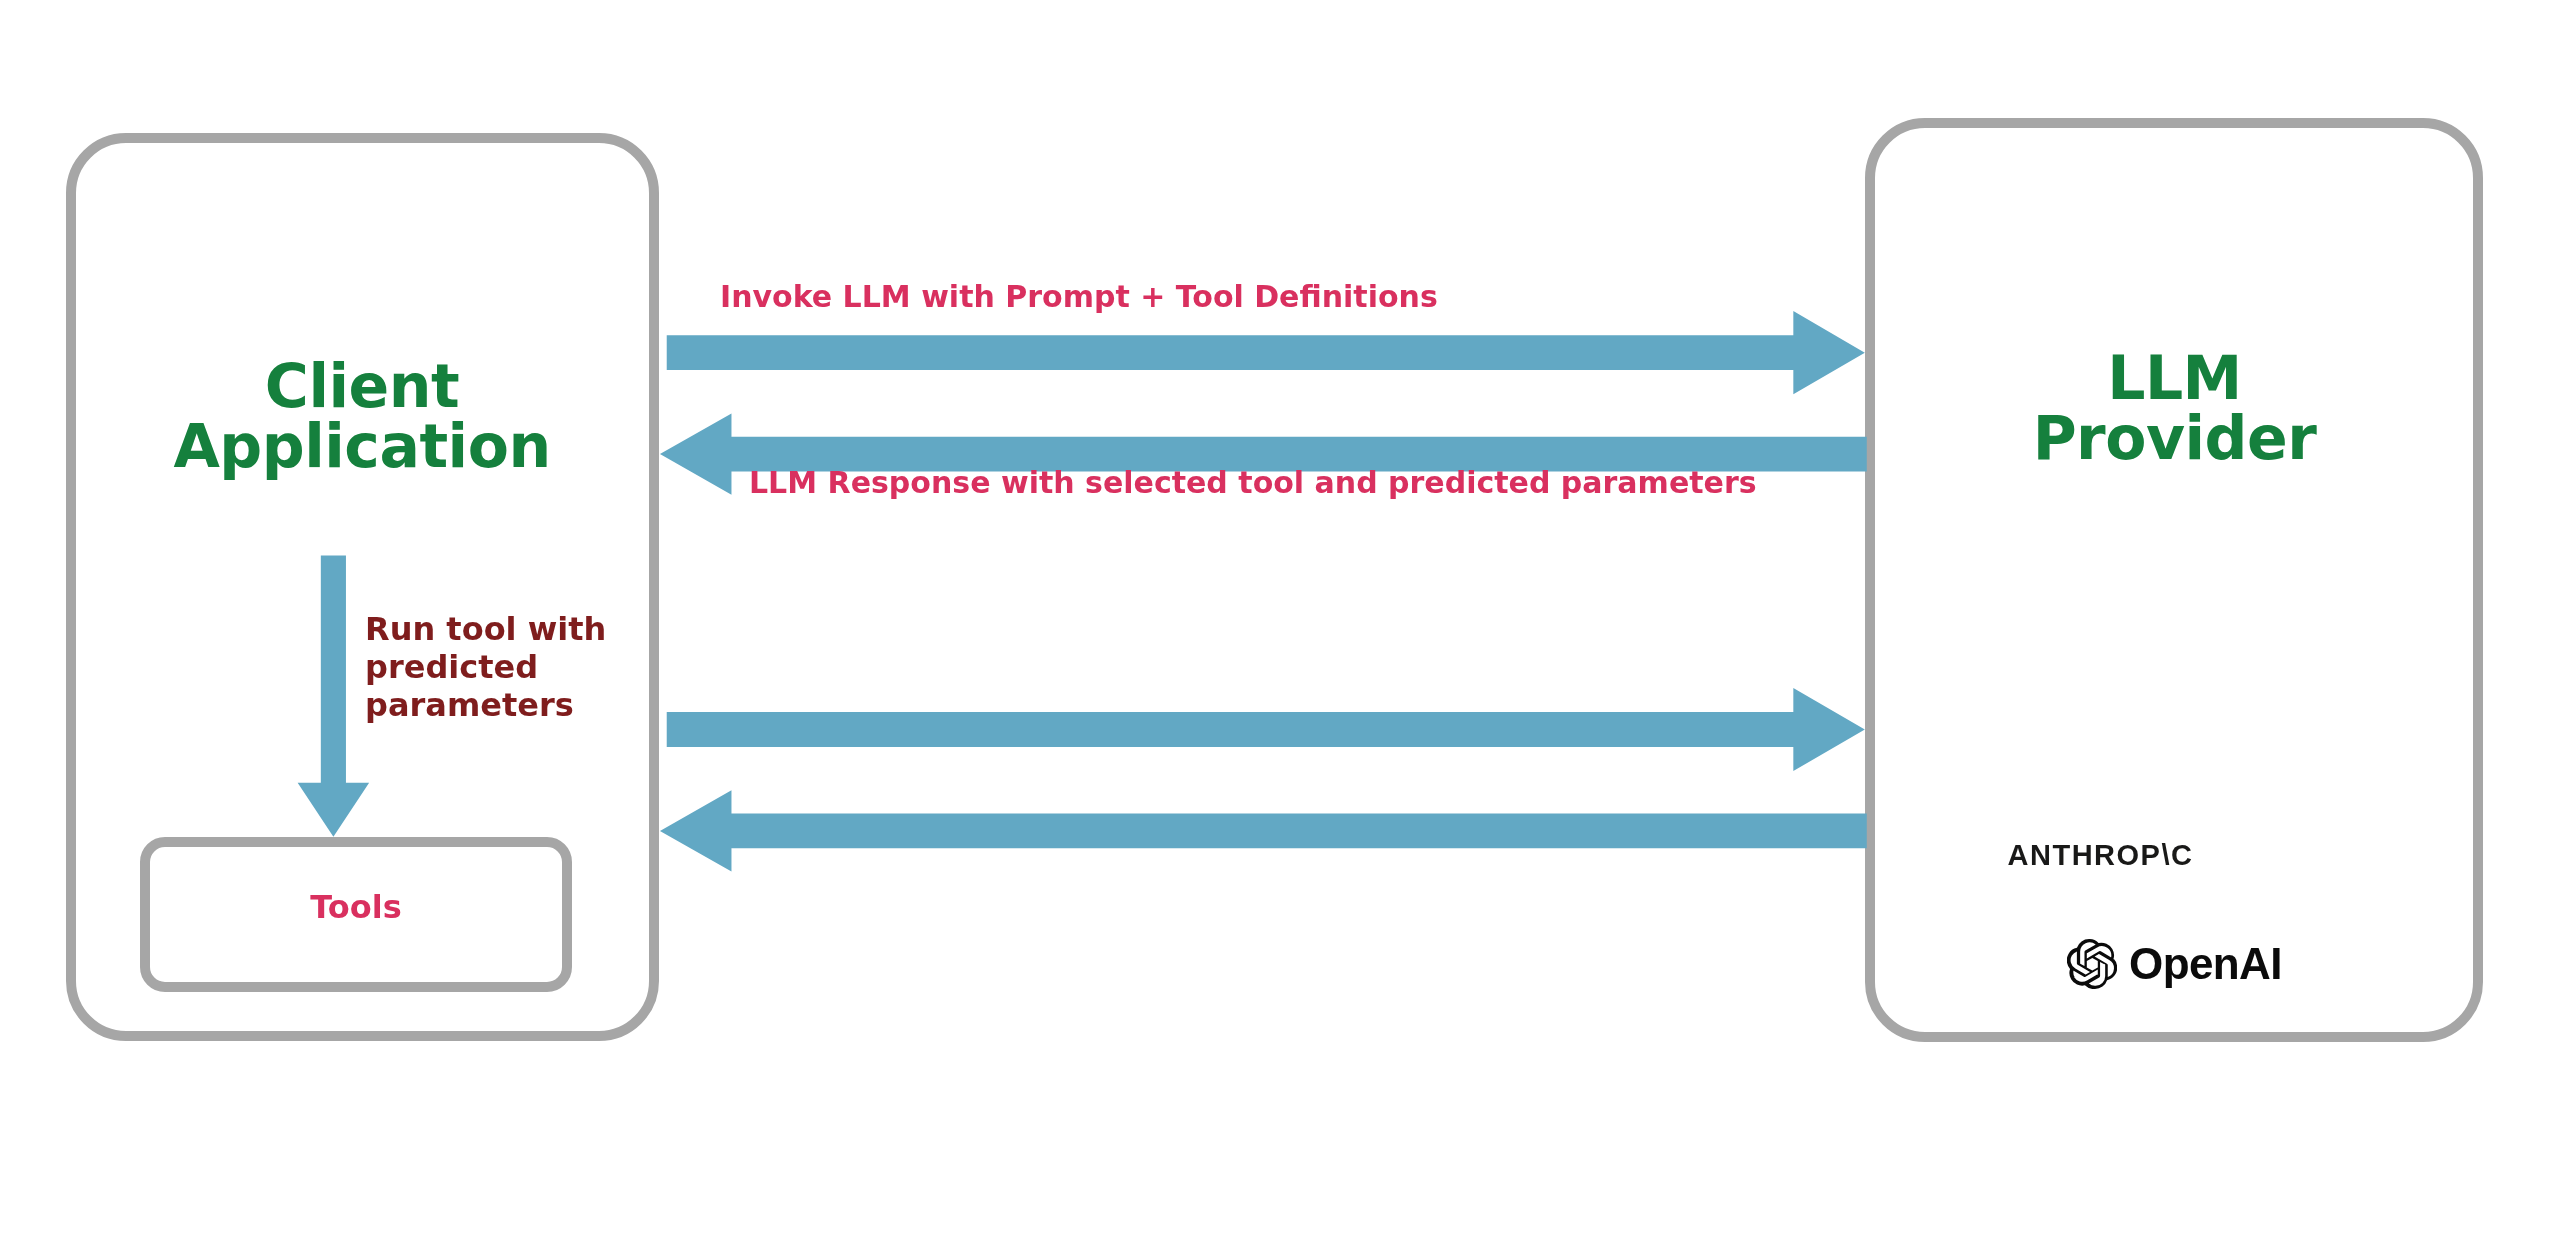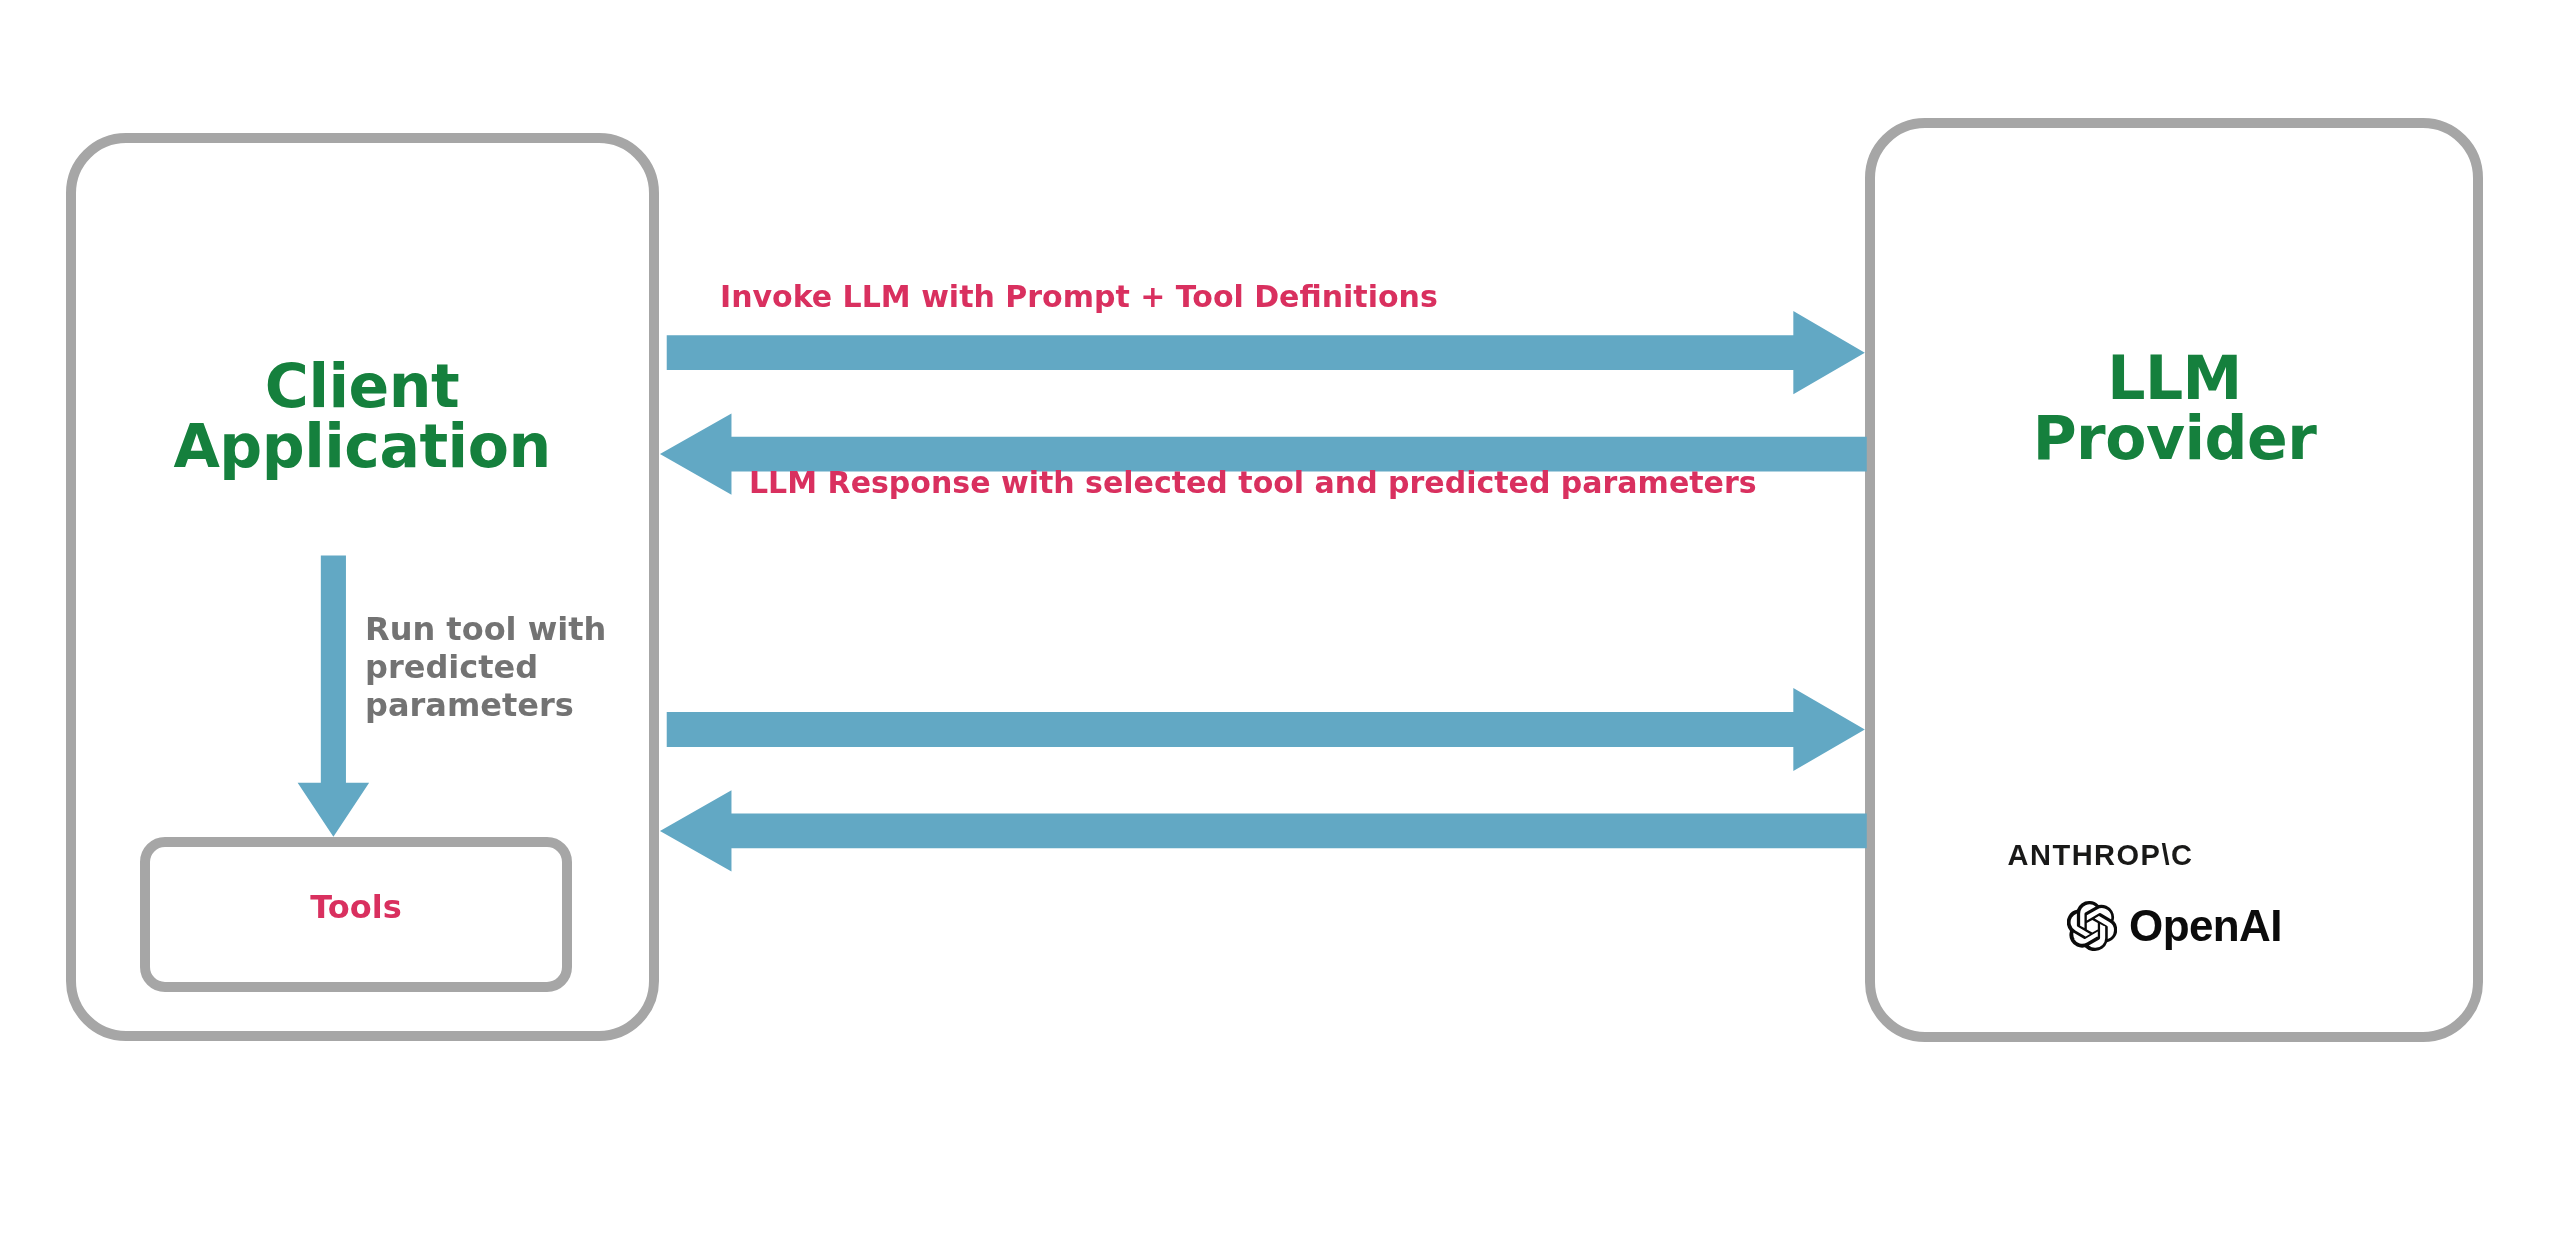--- a/index.html
+++ b/index.html
@@ -116,21 +116,21 @@
   #label-response-1 { left: 749px; top: 467px; }
   #label-invoke-2 { left: 720px; top: 658px; }
   #label-response-2 { left: 749px; top: 844px; }
 
   
   #label-run-tool {
     position: absolute;
     left: 365px;
     top: 611px;
     width: 261px;
-    color: #737373;
+    color: #7f1d1d;
     font-family: "DejaVu Sans", sans-serif;
     font-weight: 700;
     font-size: 32px;
     line-height: 1.18;
     white-space: pre-line;
   }
 
   
   #anthropic-logo {
     position: absolute;
@@ -140,21 +140,21 @@
     text-align: center;
     color: #191918;
     font-family: "Liberation Sans", sans-serif;
     font-weight: 700;
     font-size: 29px;
     letter-spacing: 1.5px;
   }
   #openai-row {
     position: absolute;
     left: 1875px;
-    top: 901px;
+    top: 939px;
     width: 599px;
     display: flex;
     align-items: center;
     justify-content: center;
     gap: 12px;
   }
   #openai-mark {
     display: block;
     width: 50px;
     height: 50px;

